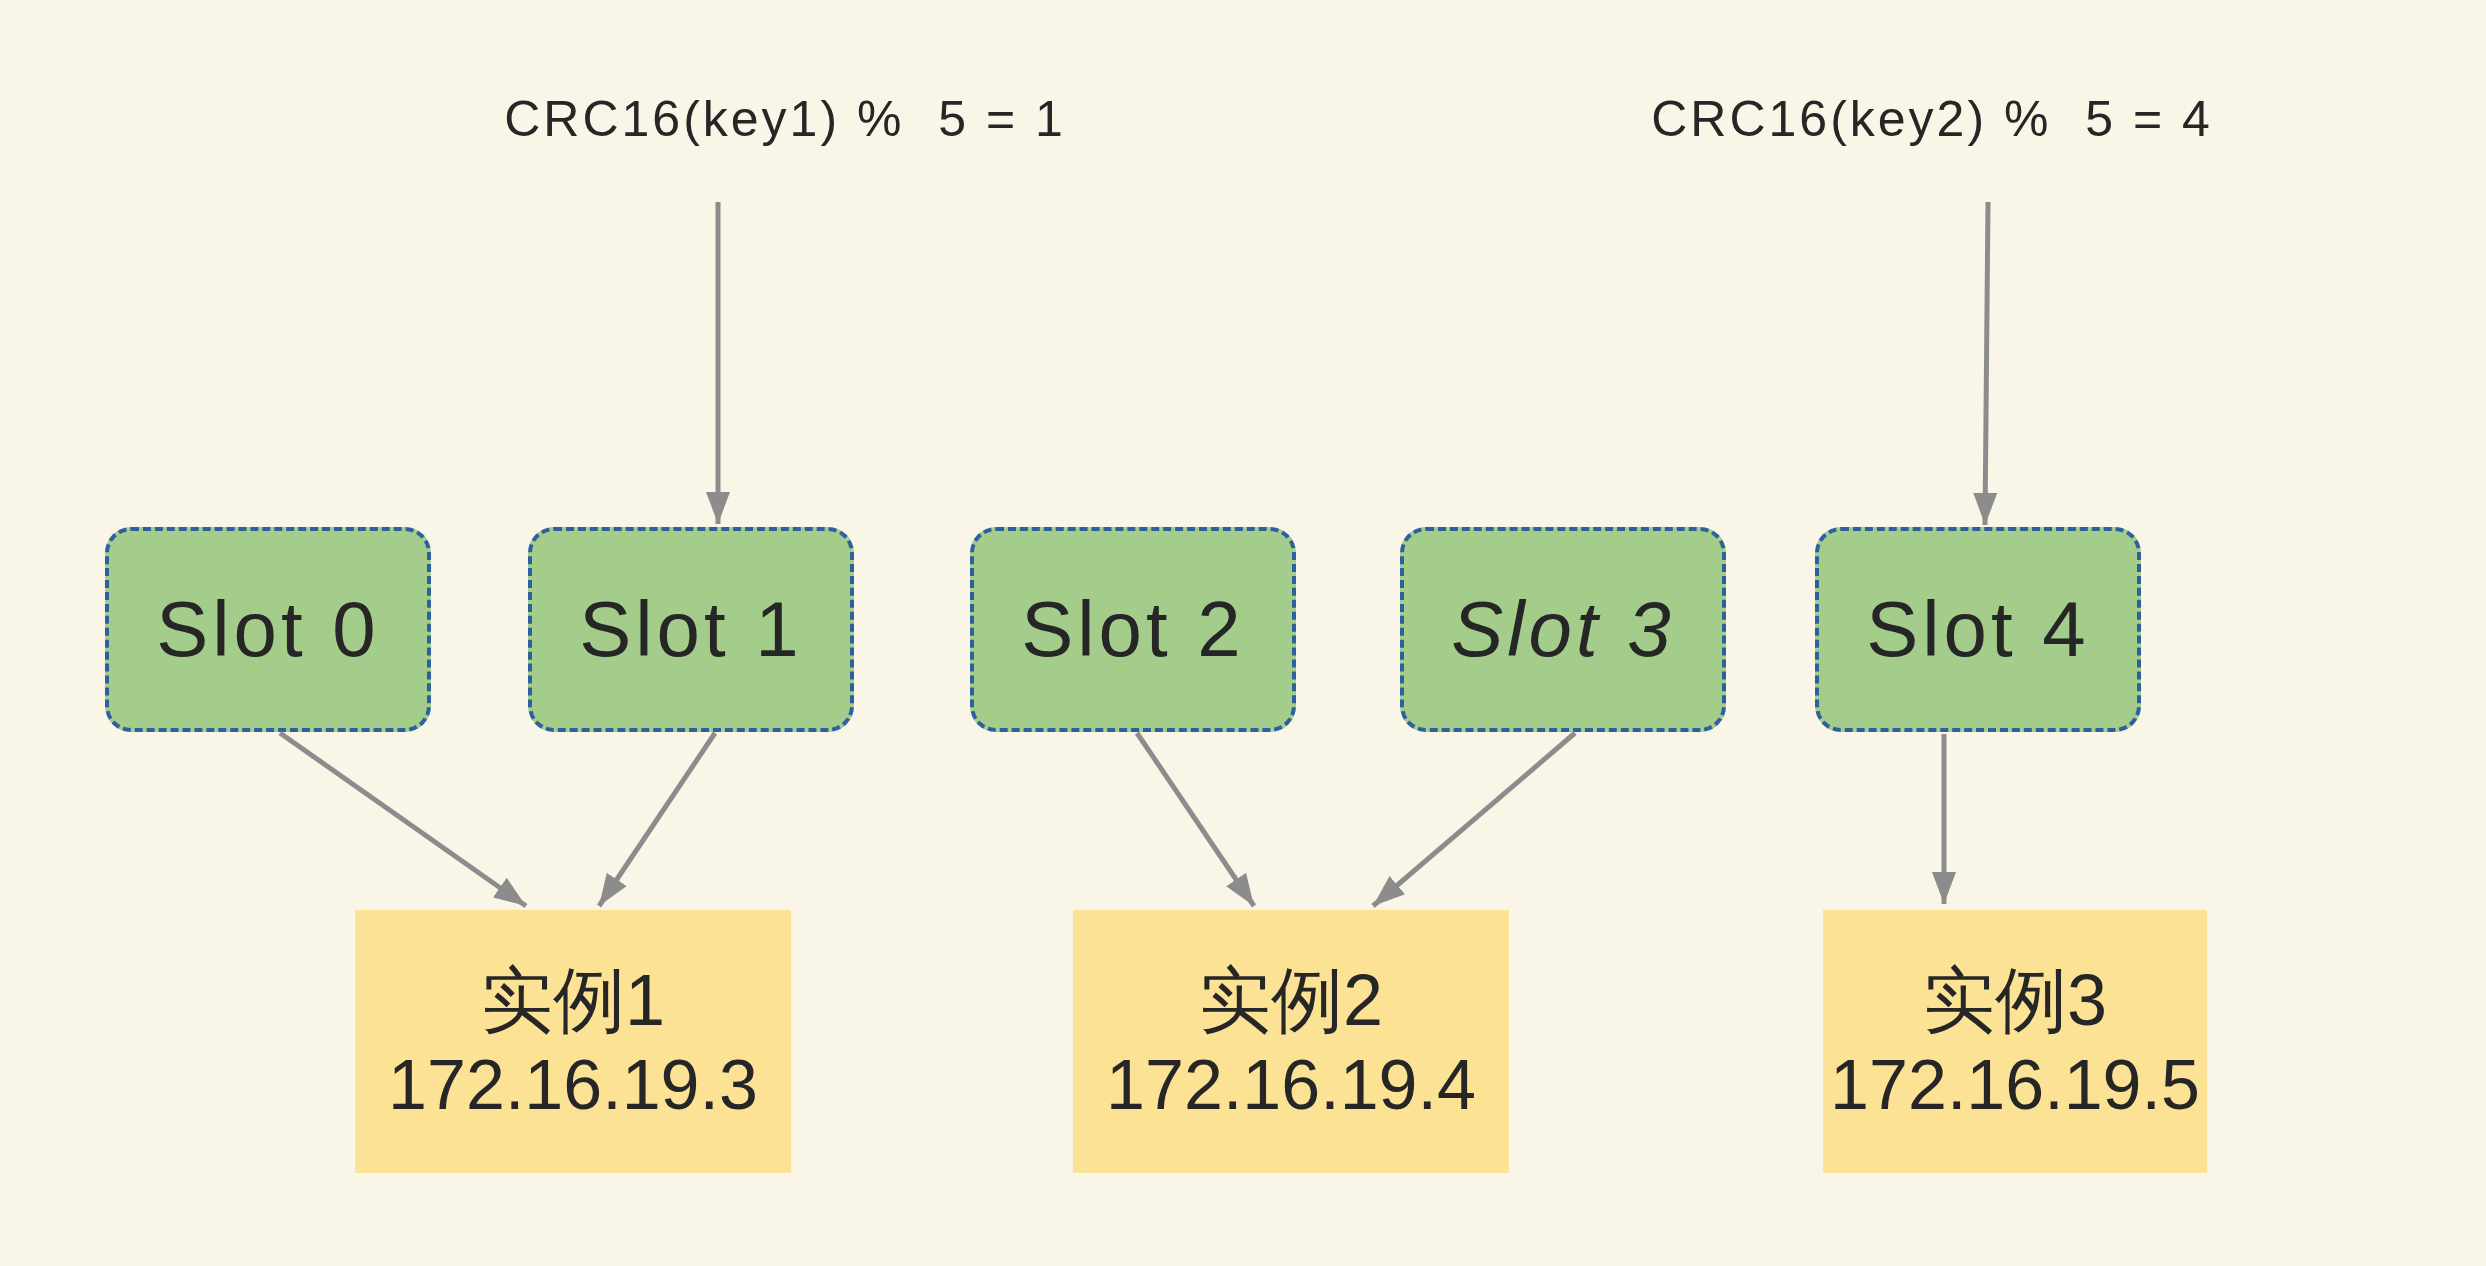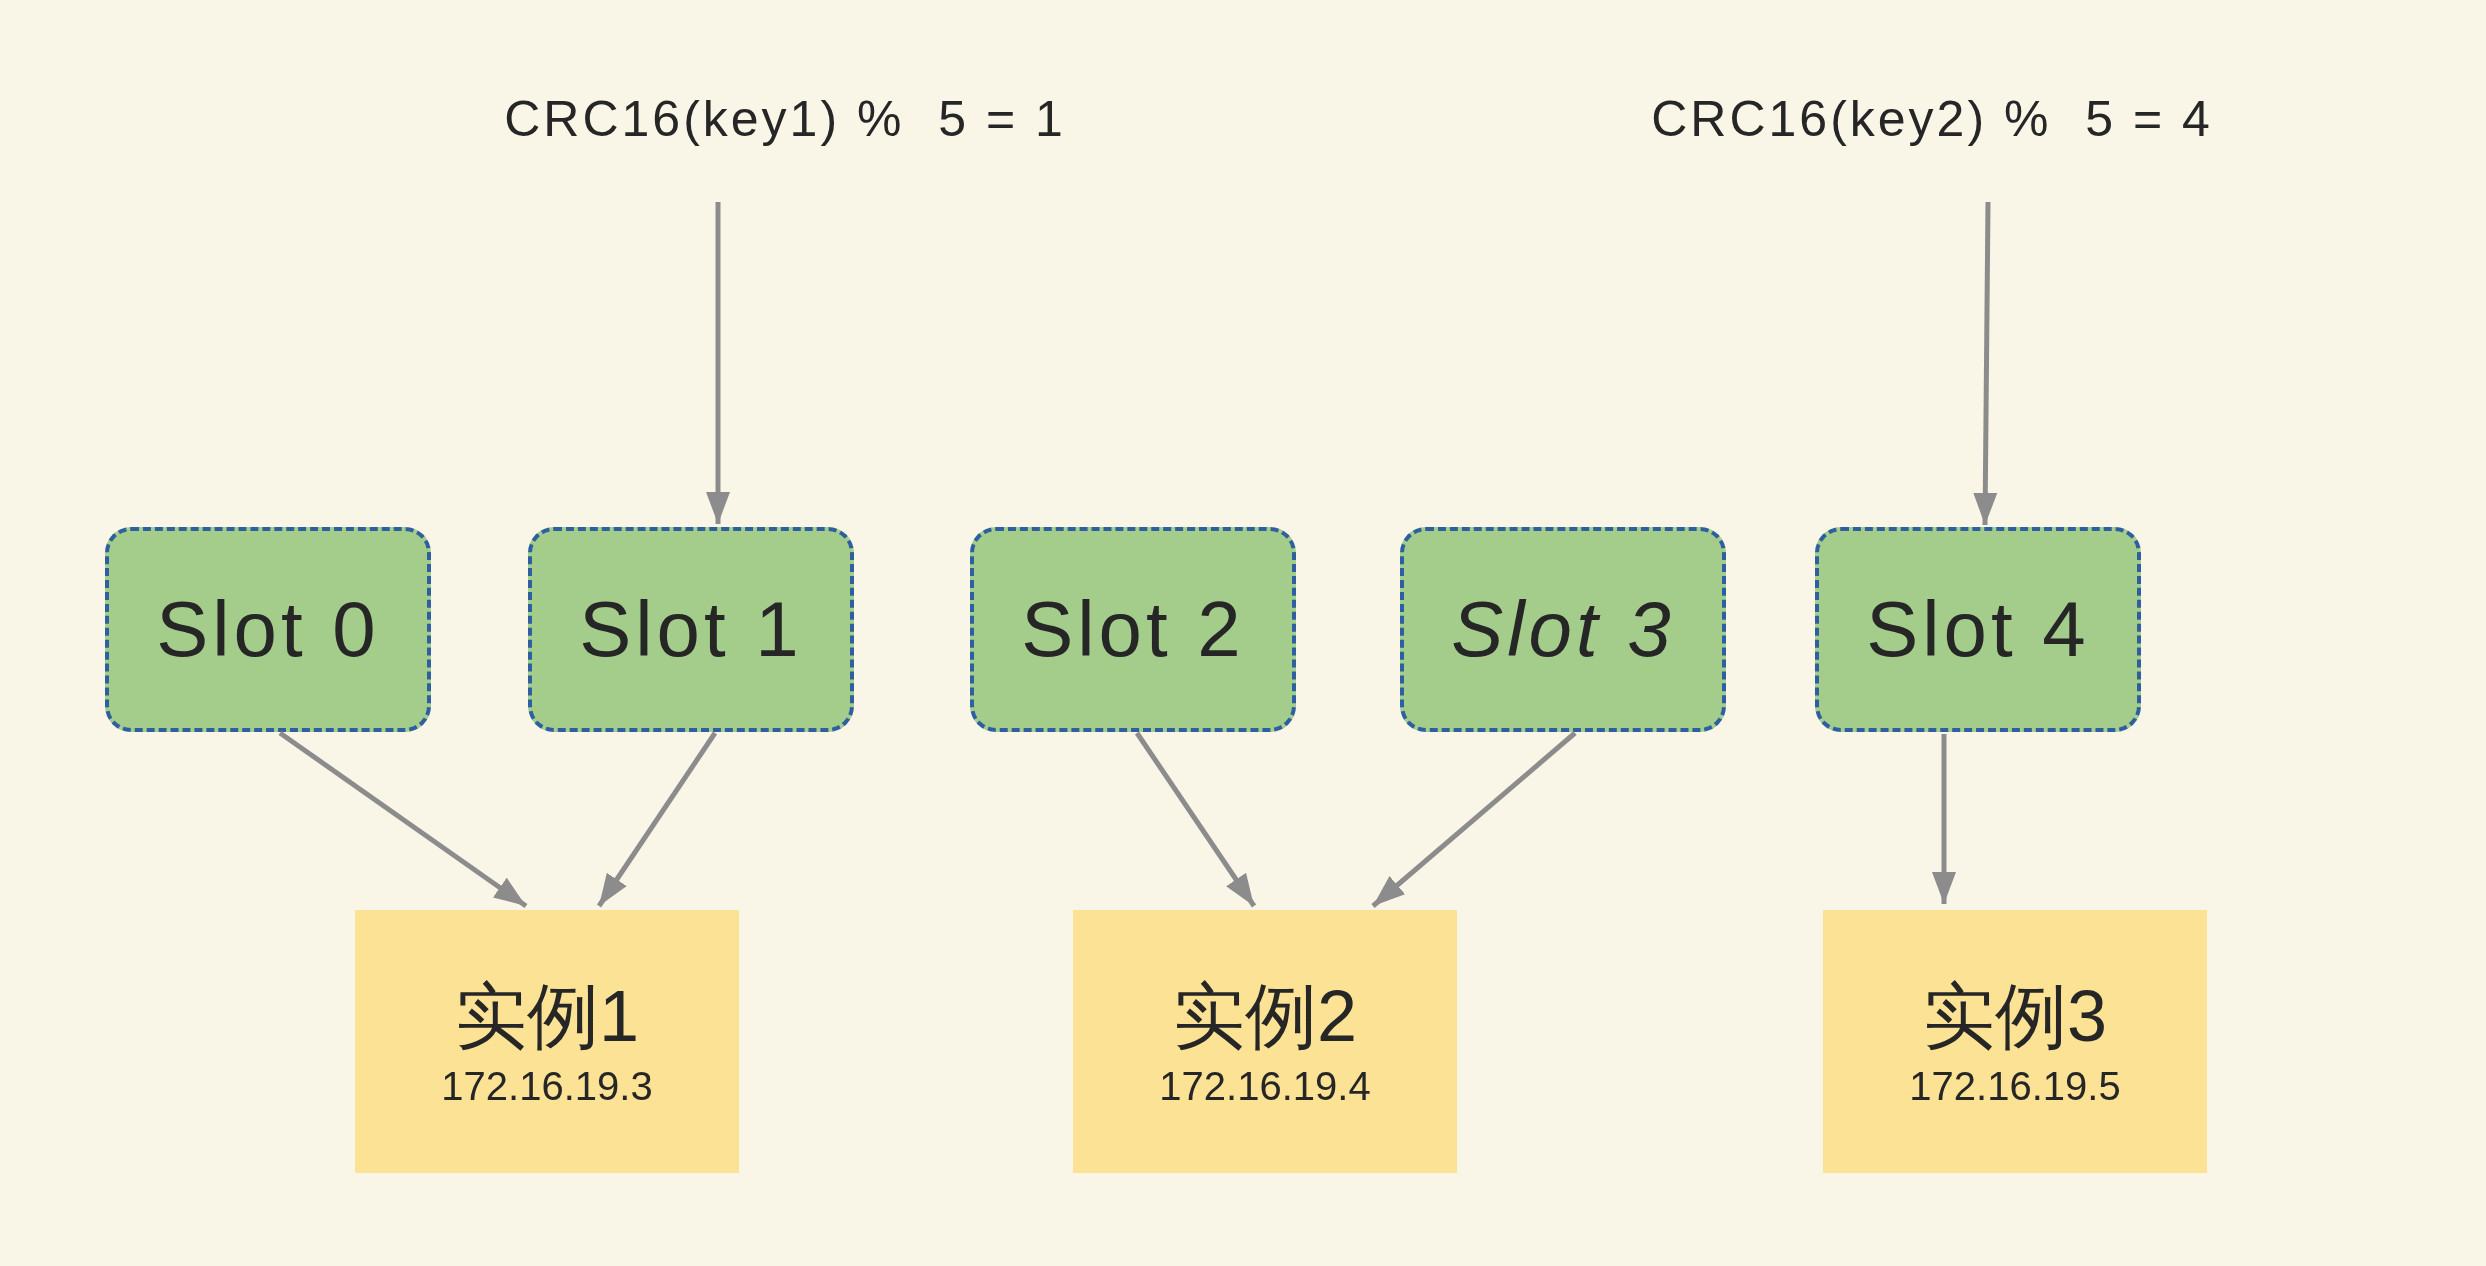--- a/index.html
+++ b/index.html
@@ -55,35 +55,35 @@
   #slot-0 { left: 105px; }
   #slot-1 { left: 528px; }
   #slot-2 { left: 962px; margin-left: 8px; }
   #slot-3 { left: 1400px; font-style: italic; }
   #slot-4 { left: 1815px; }
 
   .instance {
     position: absolute;
     top: 910px;
     height: 263px;
-    width: 384px;
+    width: 436px;
     background: var(--instance_fill);
     display: flex;
     flex-direction: column;
     align-items: center;
     justify-content: center;
     gap: 6px;
   }
   .instance-name {
     font-size: 72px;
     line-height: 1.15;
     color: var(--text);
   }
   .instance-ip {
-    font-size: 40px;
+    font-size: 70px;
     line-height: 1.1;
     color: var(--text);
   }
   #instance-1 { left: 355px; }
   #instance-2 { left: 1073px; }
   #instance-3 { left: 1812px; width: 384px; margin-left: 11px; }
 
   #arrow-layer {
     position: absolute;
     left: 0; top: 0;

